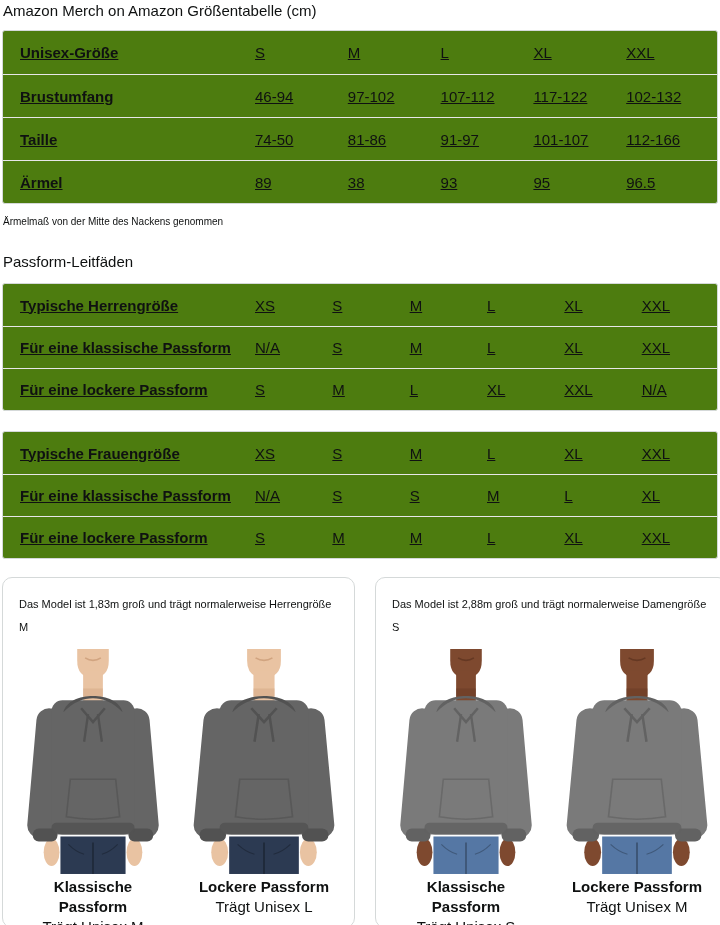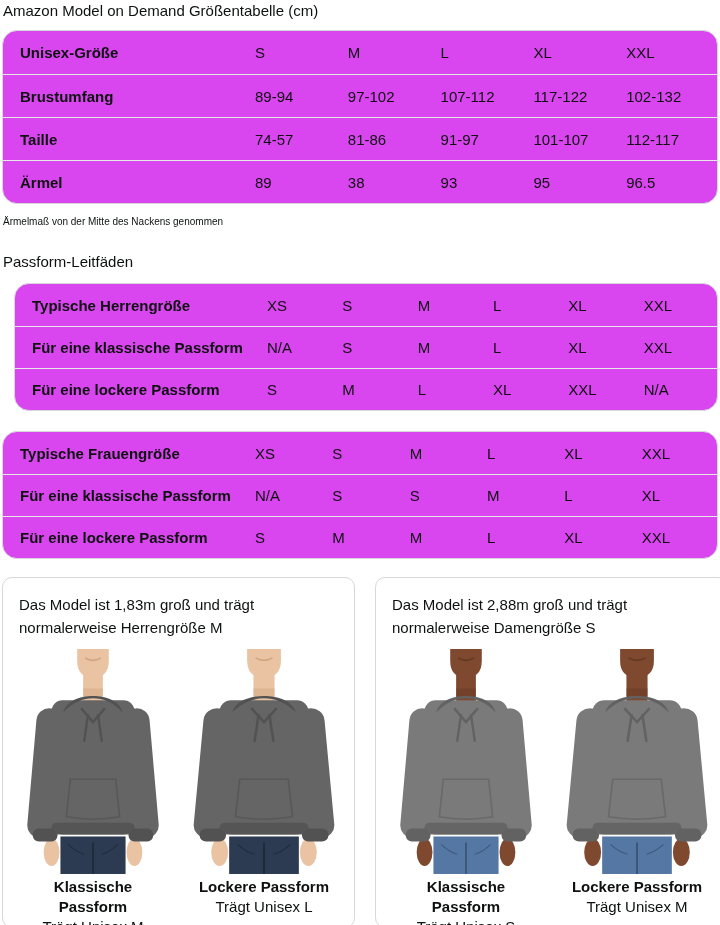--- a/index.html
+++ b/index.html
@@ -8,48 +8,49 @@
     width:720px; height:925px; overflow:hidden;
     font-family:"Liberation Sans","DejaVu Sans",sans-serif;
     color:var(--text,#0f1111);
     padding:2px 2px 0 2px;
   }
   .page-title { font-size:15px; font-weight:400; line-height:18px; padding-left:1px; }
 
   .sz-table {
     margin-top:10px;
     border:1px solid var(--border,#d5d9d9);
-    border-radius:15px;
+    border-radius:3px;
     overflow:hidden;
-    background:#d946ef;
+    background:#4d7c0f;
+    text-decoration:underline;
   }
   .trow {
     display:grid;
     align-items:center;
     border-top:1px solid var(--divider,#e7e7e7);
   }
   .trow:first-child { border-top:none; }
   .cols-5 .trow { grid-template-columns:250px repeat(5,1fr); height:43px; }
   .cols-6 .trow { grid-template-columns:250px repeat(6,1fr); height:42px; }
   .tlabel { font-size:15px; font-weight:700; padding-left:17px; }
   .tcell  { font-size:15px; font-weight:400; padding-left:2px; }
 
   .note { margin-top:9px; font-size:10px; line-height:17px; padding-left:1px; }
   .section-title { margin-top:23px; font-size:15px; font-weight:400; line-height:18px; padding-left:1px; }
   .sz-table + .sz-table { margin-top:20px; }
-  .fit-table-1 { margin-top:12px;margin-left:12px; }
+  .fit-table-1 { margin-top:12px; }
 
   .cards { margin-top:18px; display:grid; grid-template-columns:1fr 1fr; gap:20px; }
   .model-card {
     border:1px solid var(--border,#d5d9d9);
     border-radius:10px;
     padding:15px 16px 12px 16px;
     height:351px;
   }
-  .model-desc { font-size:15px; line-height:23px; }
+  .model-desc { font-size:11px; line-height:23px; }
   .figures { margin-top:10px; display:grid; grid-template-columns:1fr 1fr; column-gap:23px; }
   .figure { text-align:center; }
   .figure svg { display:block; margin:0 auto; }
   .fig-svg-loose { transform:scaleX(1.07); transform-origin:50% 50%; }
   .fit-caption  { font-size:15px; font-weight:700; line-height:20px; margin-top:3px; }
   .size-caption { font-size:15px; font-weight:400; line-height:20px; }
 
   .card--men   { --skin:var(--men-skin); --skin-dark:var(--men-skin-dark);
                  --hoodie:var(--men-hoodie); --hoodie-dark:var(--men-hoodie-dark);
                  --jeans:var(--men-jeans); }
@@ -89,46 +90,46 @@
 
       <path d="M70,66 l-4,28 M80,66 l4,28" fill="none" style="stroke:var(--hoodie-dark)" stroke-width="2.4"></path>
 
       <path d="M52,132 L98,132 L102,170 Q75,175 48,170 Z" fill="none" style="stroke:var(--hoodie-dark)" stroke-width="1.6" opacity="0.7"></path>
     </symbol>
   </defs>
 </svg>
 
 <div>
 
-  <div class="page-title">Amazon Model on Demand Größentabelle (cm)</div>
+  <div class="page-title">Amazon Merch on Amazon Größentabelle (cm)</div>
 
   <div class="sz-table cols-5">
     <div class="trow">
       <div class="tlabel">Unisex-Größe</div>
       <div class="tcell">S</div>
       <div class="tcell">M</div>
       <div class="tcell">L</div>
       <div class="tcell">XL</div>
       <div class="tcell">XXL</div>
     </div>
     <div class="trow">
       <div class="tlabel">Brustumfang</div>
-      <div class="tcell">89-94</div>
+      <div class="tcell">46-94</div>
       <div class="tcell">97-102</div>
       <div class="tcell">107-112</div>
       <div class="tcell">117-122</div>
       <div class="tcell">102-132</div>
     </div>
     <div class="trow">
       <div class="tlabel">Taille</div>
-      <div class="tcell">74-57</div>
+      <div class="tcell">74-50</div>
       <div class="tcell">81-86</div>
       <div class="tcell">91-97</div>
       <div class="tcell">101-107</div>
-      <div class="tcell">112-117</div>
+      <div class="tcell">112-166</div>
     </div>
     <div class="trow">
       <div class="tlabel">Ärmel</div>
       <div class="tcell">89</div>
       <div class="tcell">38</div>
       <div class="tcell">93</div>
       <div class="tcell">95</div>
       <div class="tcell">96.5</div>
     </div>
   </div>

